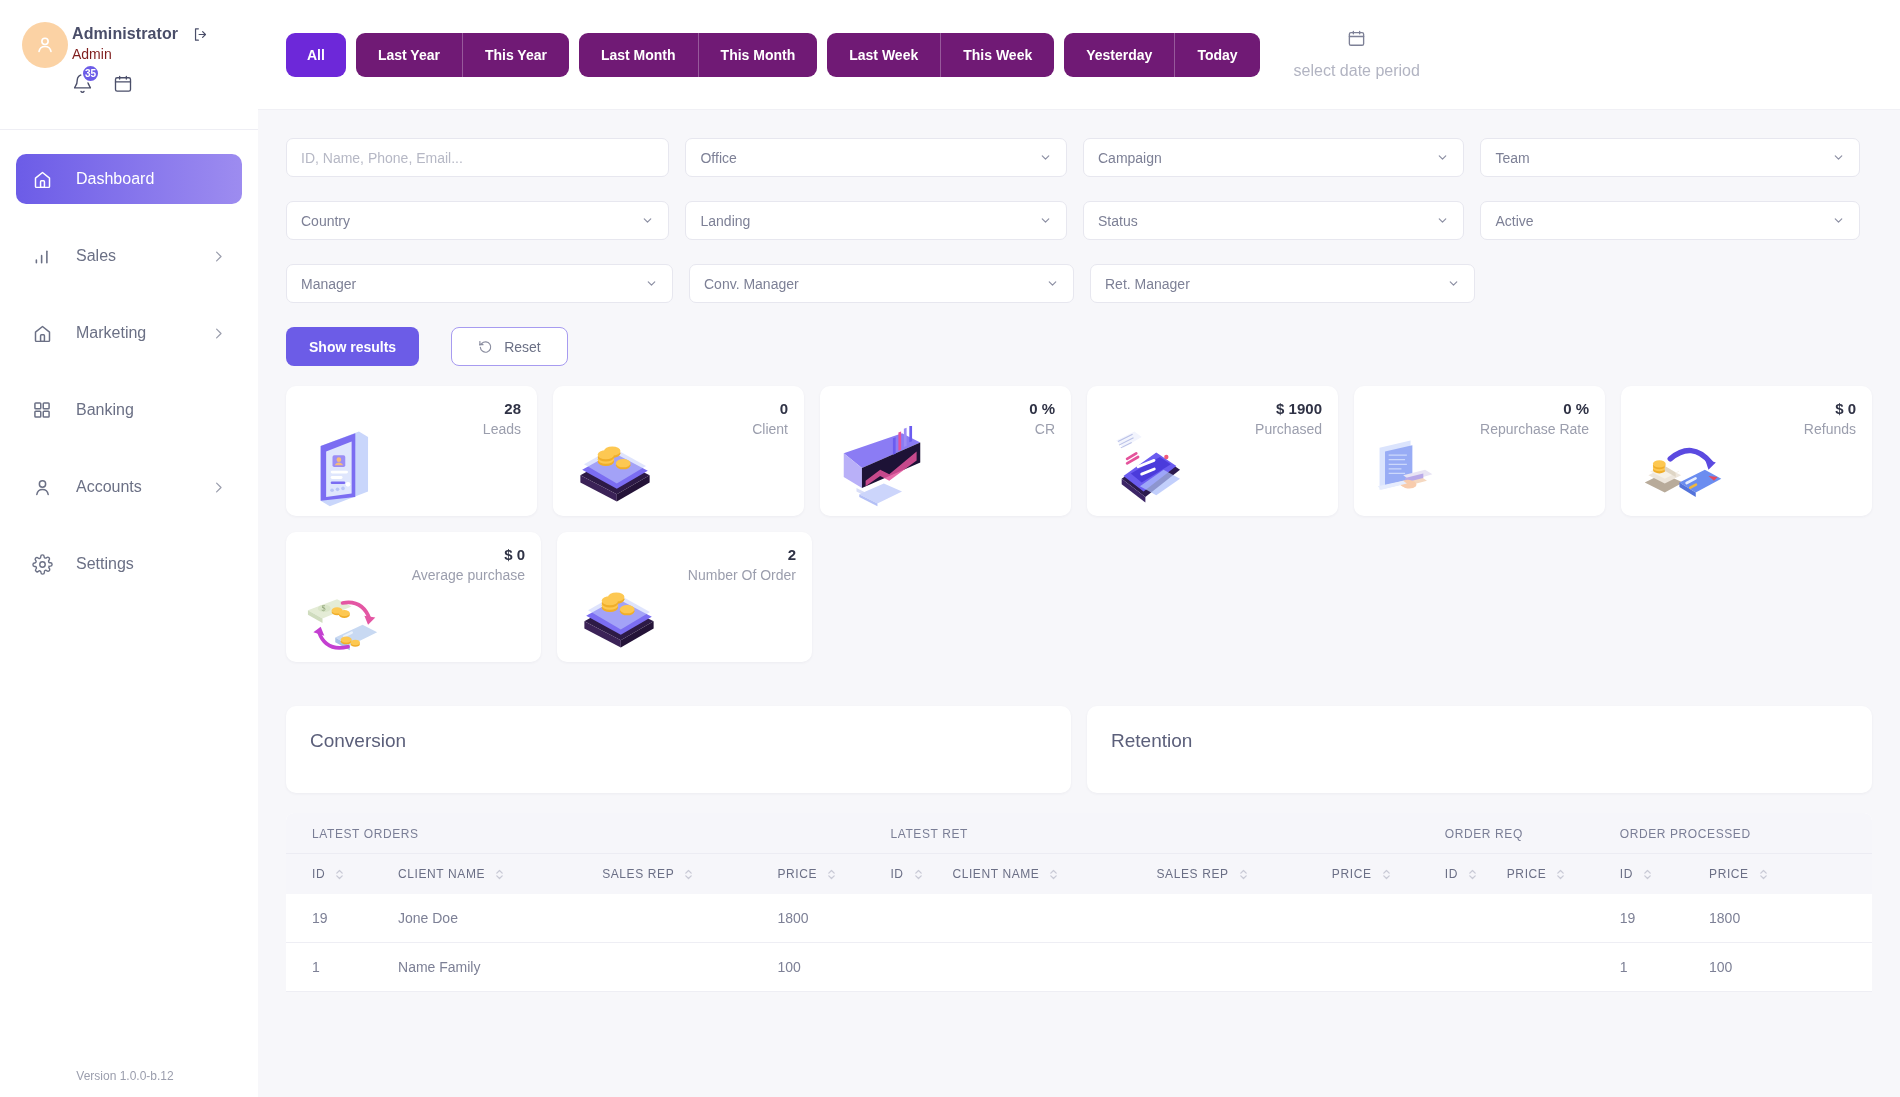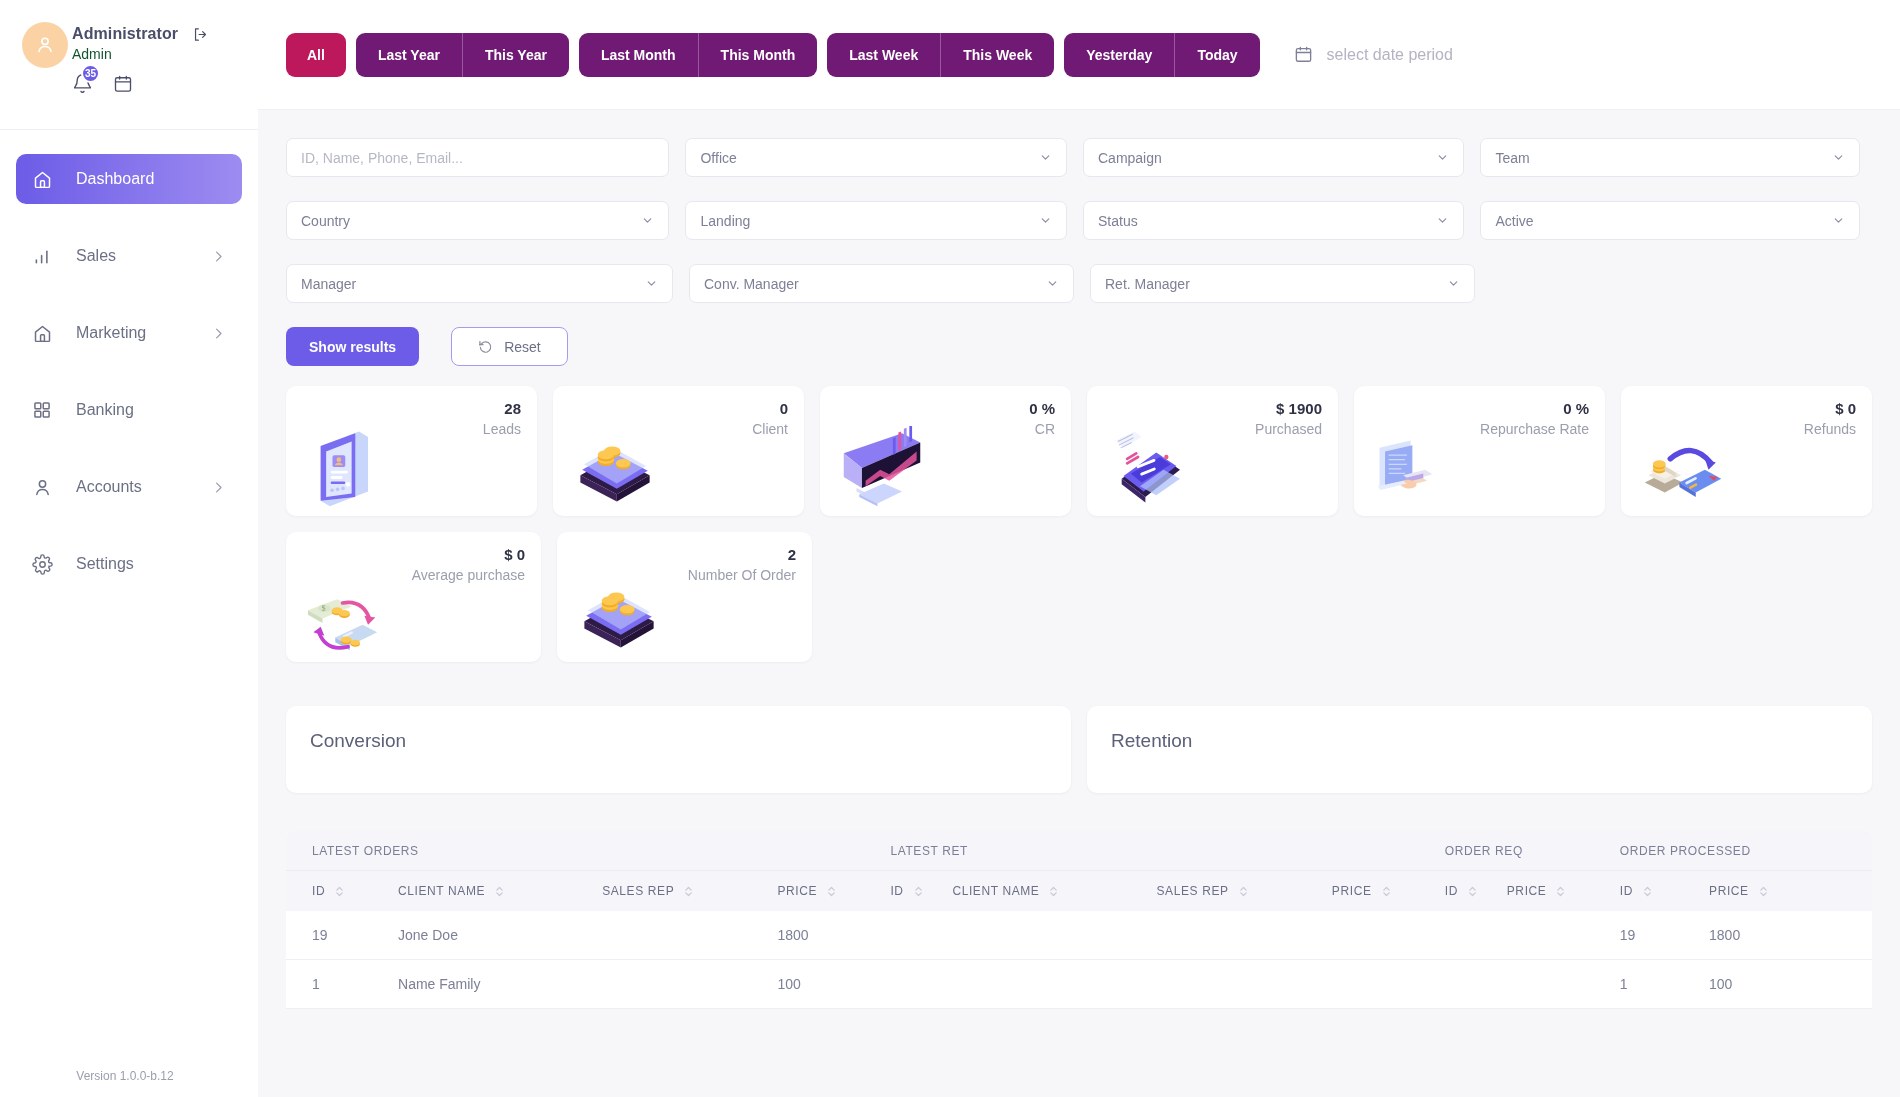--- a/index.html
+++ b/index.html
@@ -28,21 +28,21 @@
     width: 46px; height: 46px; border-radius: 50%;
     background: #fbd2a4;
     display: flex; align-items: center; justify-content: center;
     flex: 0 0 46px;
   }
   .avatar svg { width: 22px; height: 22px; }
   .profile-info { padding-top: 3px; }
   .profile-name-row { display: flex; align-items: center; gap: 14px; }
   .profile-name { font-size: 16px; font-weight: bold; color: #4a4e69; letter-spacing: .1px; }
   .logout-icon { display: inline-flex; color: #4a4e69; }
-  .profile-role { font-size: 14px; color: #14532d; margin-top: 3px; }
+  .profile-role { font-size: 14px; color: #7f1d1d; margin-top: 3px; }
   .profile-icons { display: flex; align-items: center; gap: 20px; margin-top: 11px; }
   .bell-wrap { position: relative; display: inline-flex; color: #4a4e69; }
   .badge {
     position: absolute; top: -9px; left: 9px;
     background: #6c5ce7; color: #fff;
     font-size: 10px; font-weight: bold;
     border-radius: 50%;
     min-width: 19px; height: 19px;
     display: flex; align-items: center; justify-content: center;
     border: 2px solid #fff;
@@ -83,32 +83,32 @@
   .topbar {
     height: 110px; background: #ffffff;
     display: flex; align-items: center;
     padding: 0 0 0 28px; gap: 10px;
     border-bottom: 1px solid #f0f0f5;
   }
   .seg {
     display: flex; background: #701a75; border-radius: 9px; overflow: hidden;
     height: 44px;
   }
-  .seg.single { background: #be185d; }
+  .seg.single { background: #6d28d9; }
   .seg-btn {
     color: #fff; font-size: 14px; font-weight: bold;
     padding: 0 22px; height: 44px;
     display: flex; align-items: center; justify-content: center;
     cursor: pointer; white-space: nowrap;
   }
   .seg-btn + .seg-btn { border-left: 1px solid rgba(255,255,255,.28); }
   .seg.single .seg-btn { padding: 0 21px; }
   .datepick {
     display: flex; align-items: center; gap: 14px;
-    margin-left: 24px; cursor: pointer;
+    margin-left: 24px; cursor: pointer; flex-direction: column;
   }
   .datepick .dp-icon { color: #7d8096; display: flex; }
   .datepick .dp-text { color: #b2b4c2; font-size: 16px; }
 
   
   .filters { padding: 28px 40px 0 28px; }
   .frow { display: flex; gap: 16px; margin-bottom: 24px; }
   .field {
     height: 39px; background: #fff;
     border: 1px solid #e7e7ef; border-radius: 7px;
@@ -166,21 +166,21 @@
   .panel {
     flex: 1; height: 87px;
     background: #fff; border-radius: 10px;
     box-shadow: 0 1px 3px rgba(40,40,80,.05);
     display: flex; align-items: flex-start;
     padding: 24px 0 0 24px;
   }
   .panel-title { font-size: 19px; color: #5b5f7a; }
 
   
-  .table-wrap { padding: 37px 28px 0 28px; }
+  .table-wrap { padding: 20px 28px 0 28px; }
   .tbl { width: 100%; border-collapse: collapse; background: #fff; border-radius: 8px 8px 0 0; overflow: hidden; }
   .tbl .grp th {
     background: #f6f6fa; color: #7a7e96;
     font-size: 12px; font-weight: normal; letter-spacing: .6px;
     text-align: left; padding: 14px 0 12px 0;
     border-bottom: 1px solid #ececf3;
   }
   .tbl .hdr th {
     background: #f6f6fa; color: #6b6f86;
     font-size: 12px; font-weight: normal; letter-spacing: .6px;

